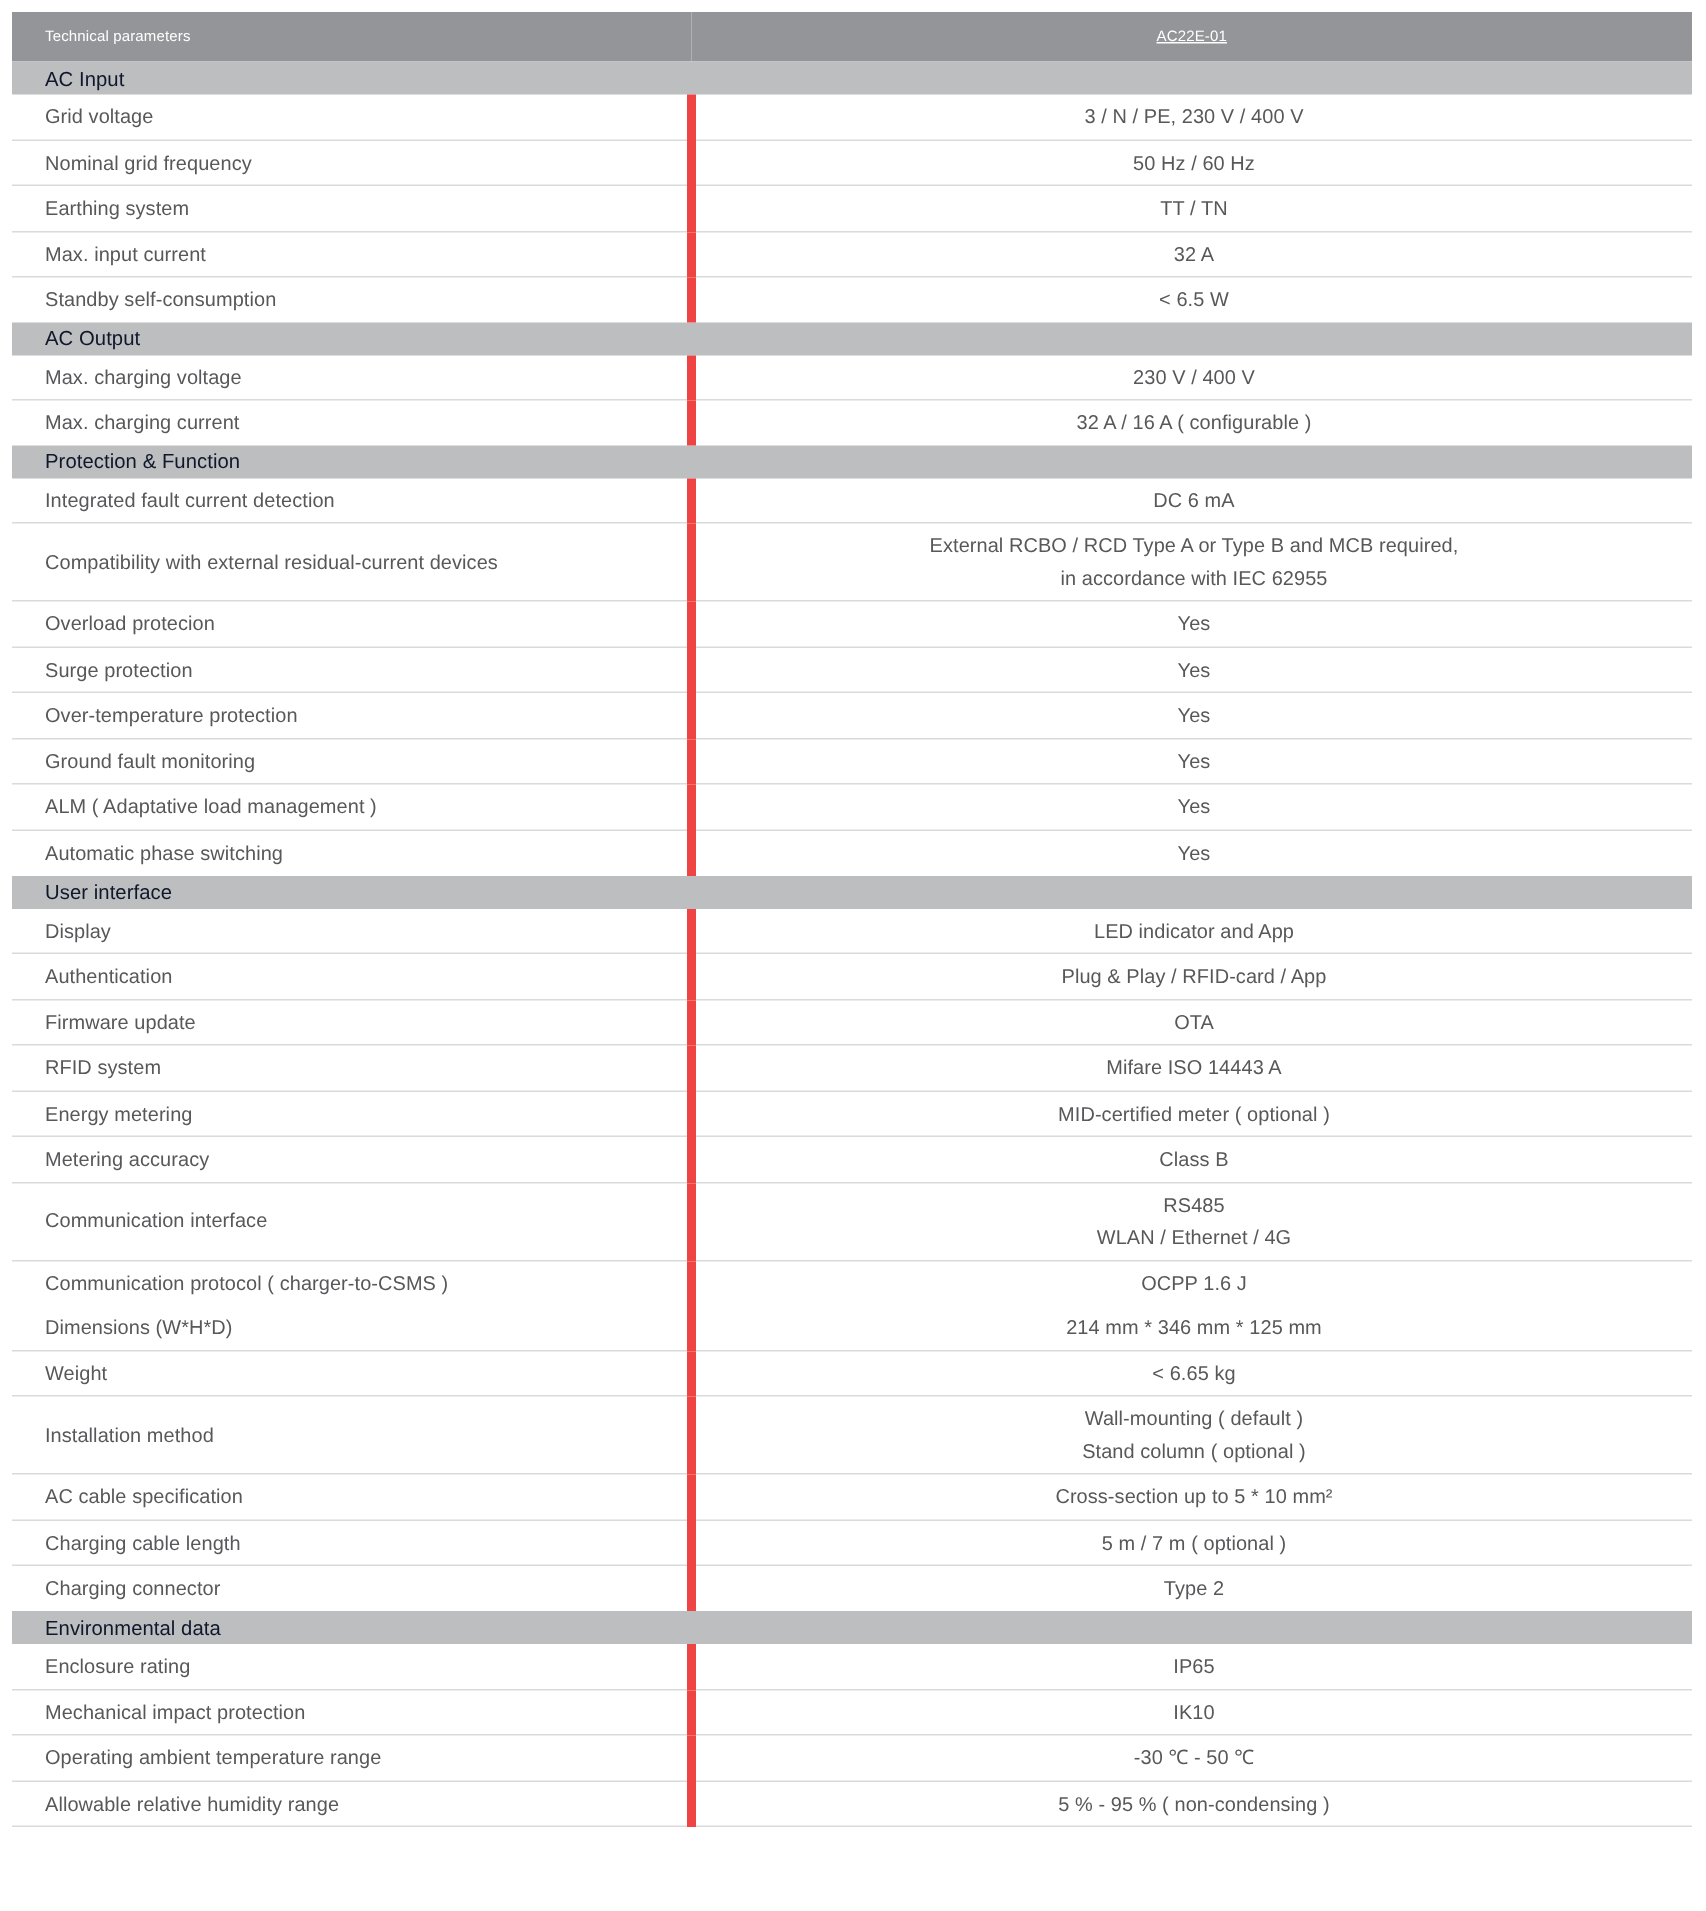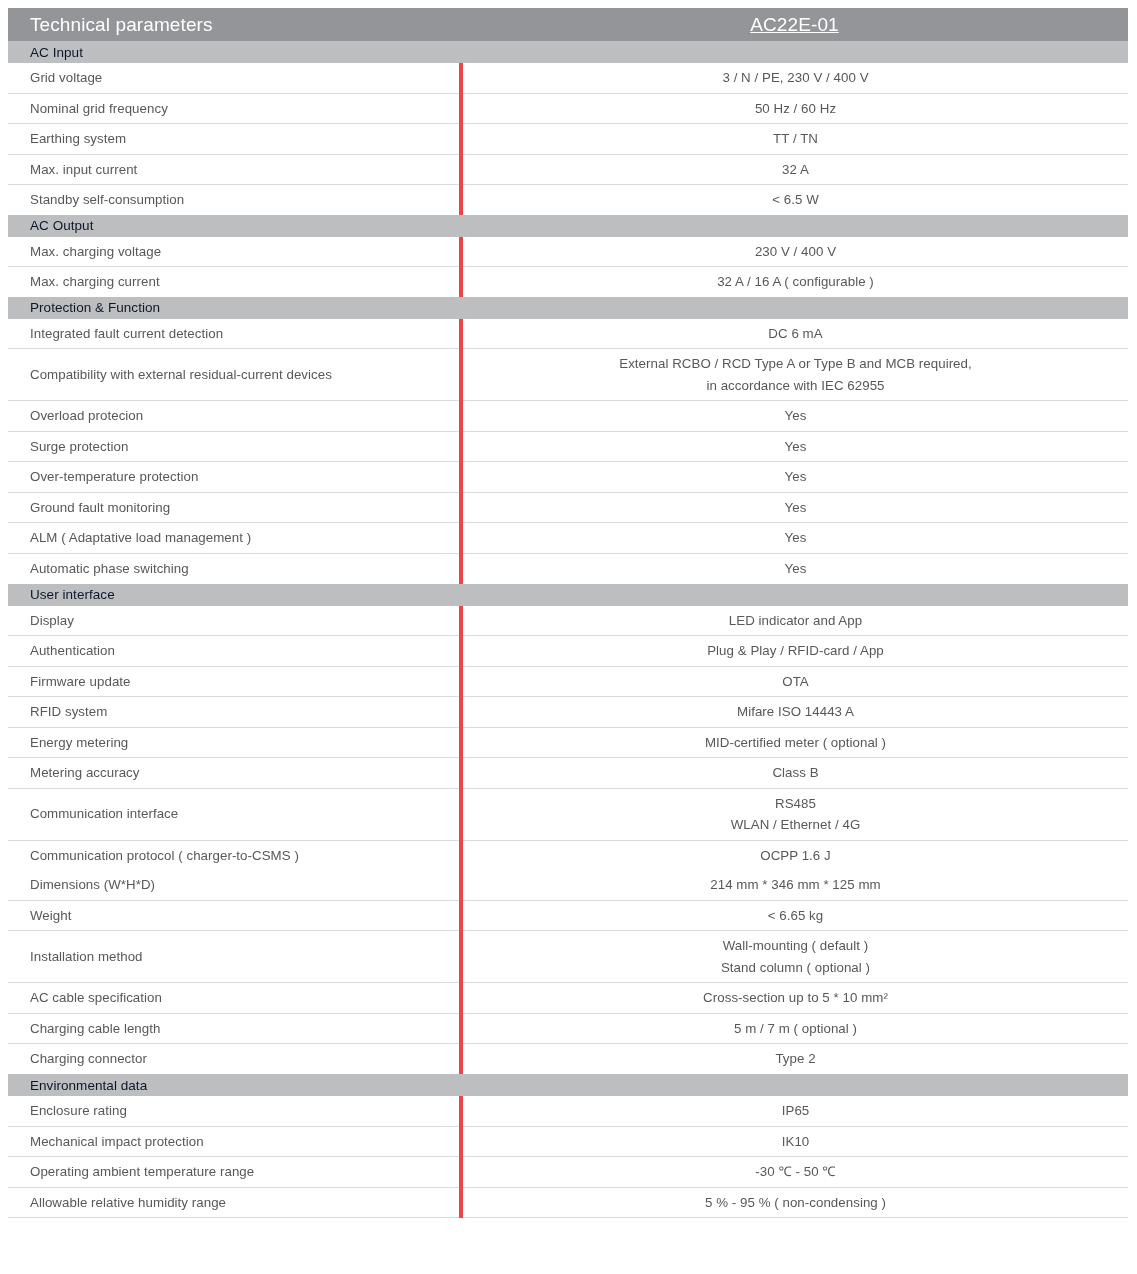--- a/index.html
+++ b/index.html
@@ -22,21 +22,21 @@
     margin: 8px 9px 0 8px;
     width: 1120px;
     border-collapse: collapse;
     table-layout: fixed;
   }
 
   
   .hdr-row td {
     background: #939598;
     color: #ffffff;
-    font-size: 19px;
+    font-size: 10px;
     height: 33px;
     padding: 0 0 0 22px;
     border: none;
     vertical-align: middle;
     letter-spacing: 0.1px;
   }
   .hdr-row td.val {
     text-align: center;
     padding: 0;
     text-decoration: underline;
@@ -59,21 +59,21 @@
     font-size: 13.3px;
     color: #58585b;
     border-bottom: 1px solid #d9dadb;
     vertical-align: middle;
     letter-spacing: 0.05px;
     line-height: 1.62;
   }
   .data-row td.par {
     padding: 4px 8px 4px 22px;
     text-align: left;
-    border-right: 4px solid #ef4444;
+    border-right: 6px solid #ef4444;
   }
   .data-row td.val {
     padding: 4px 10px;
     text-align: center;
   }
   .data-row.h1 td { height: 24px; }
   .data-row.h2 td { height: 48px; }
 
   .data-row.last-in-sec td { border-bottom: none; }
 

